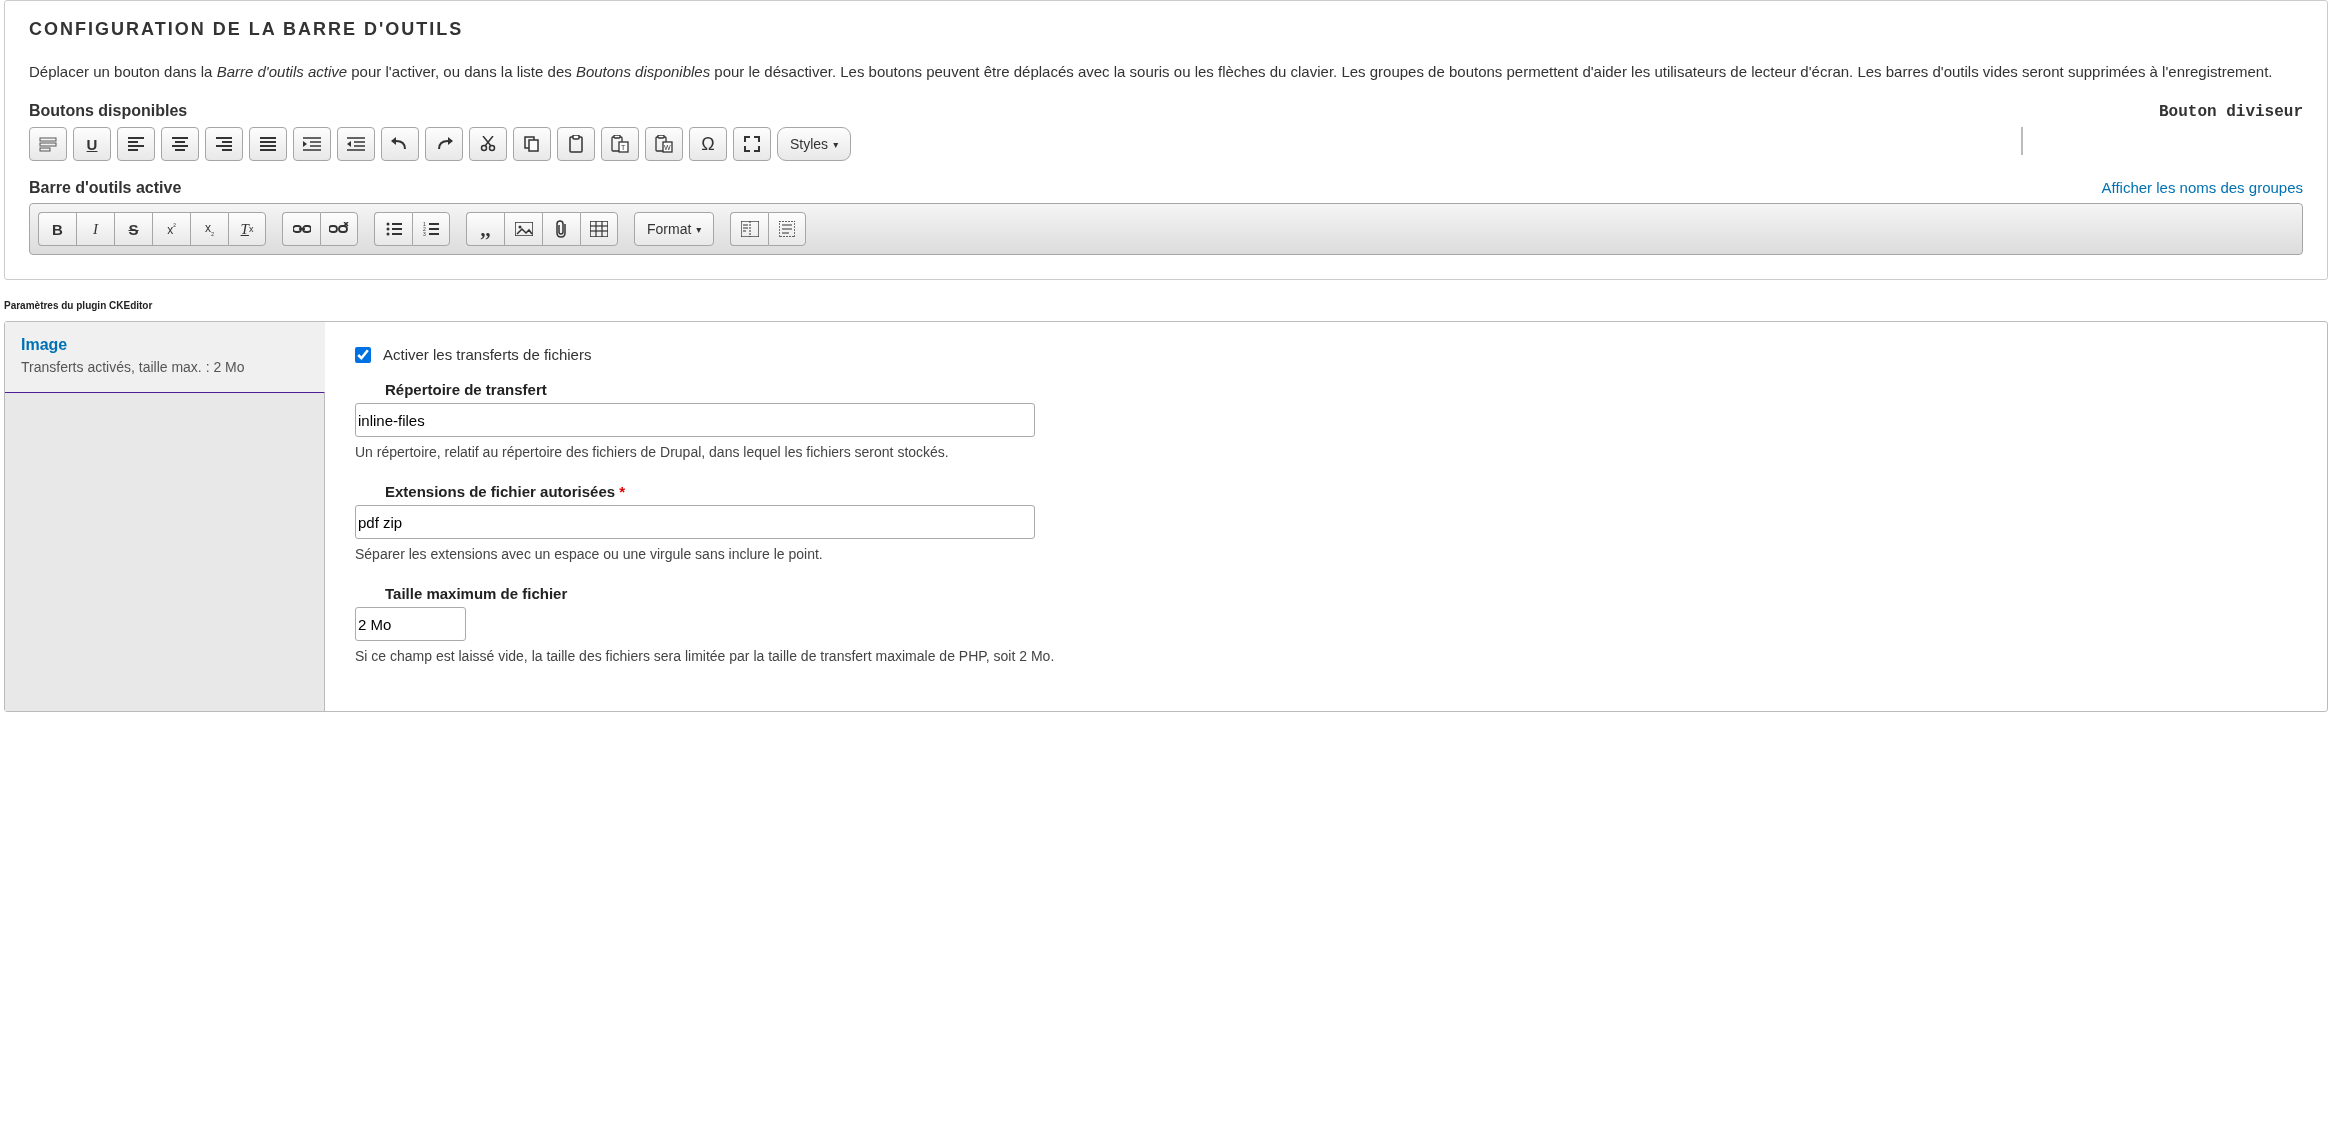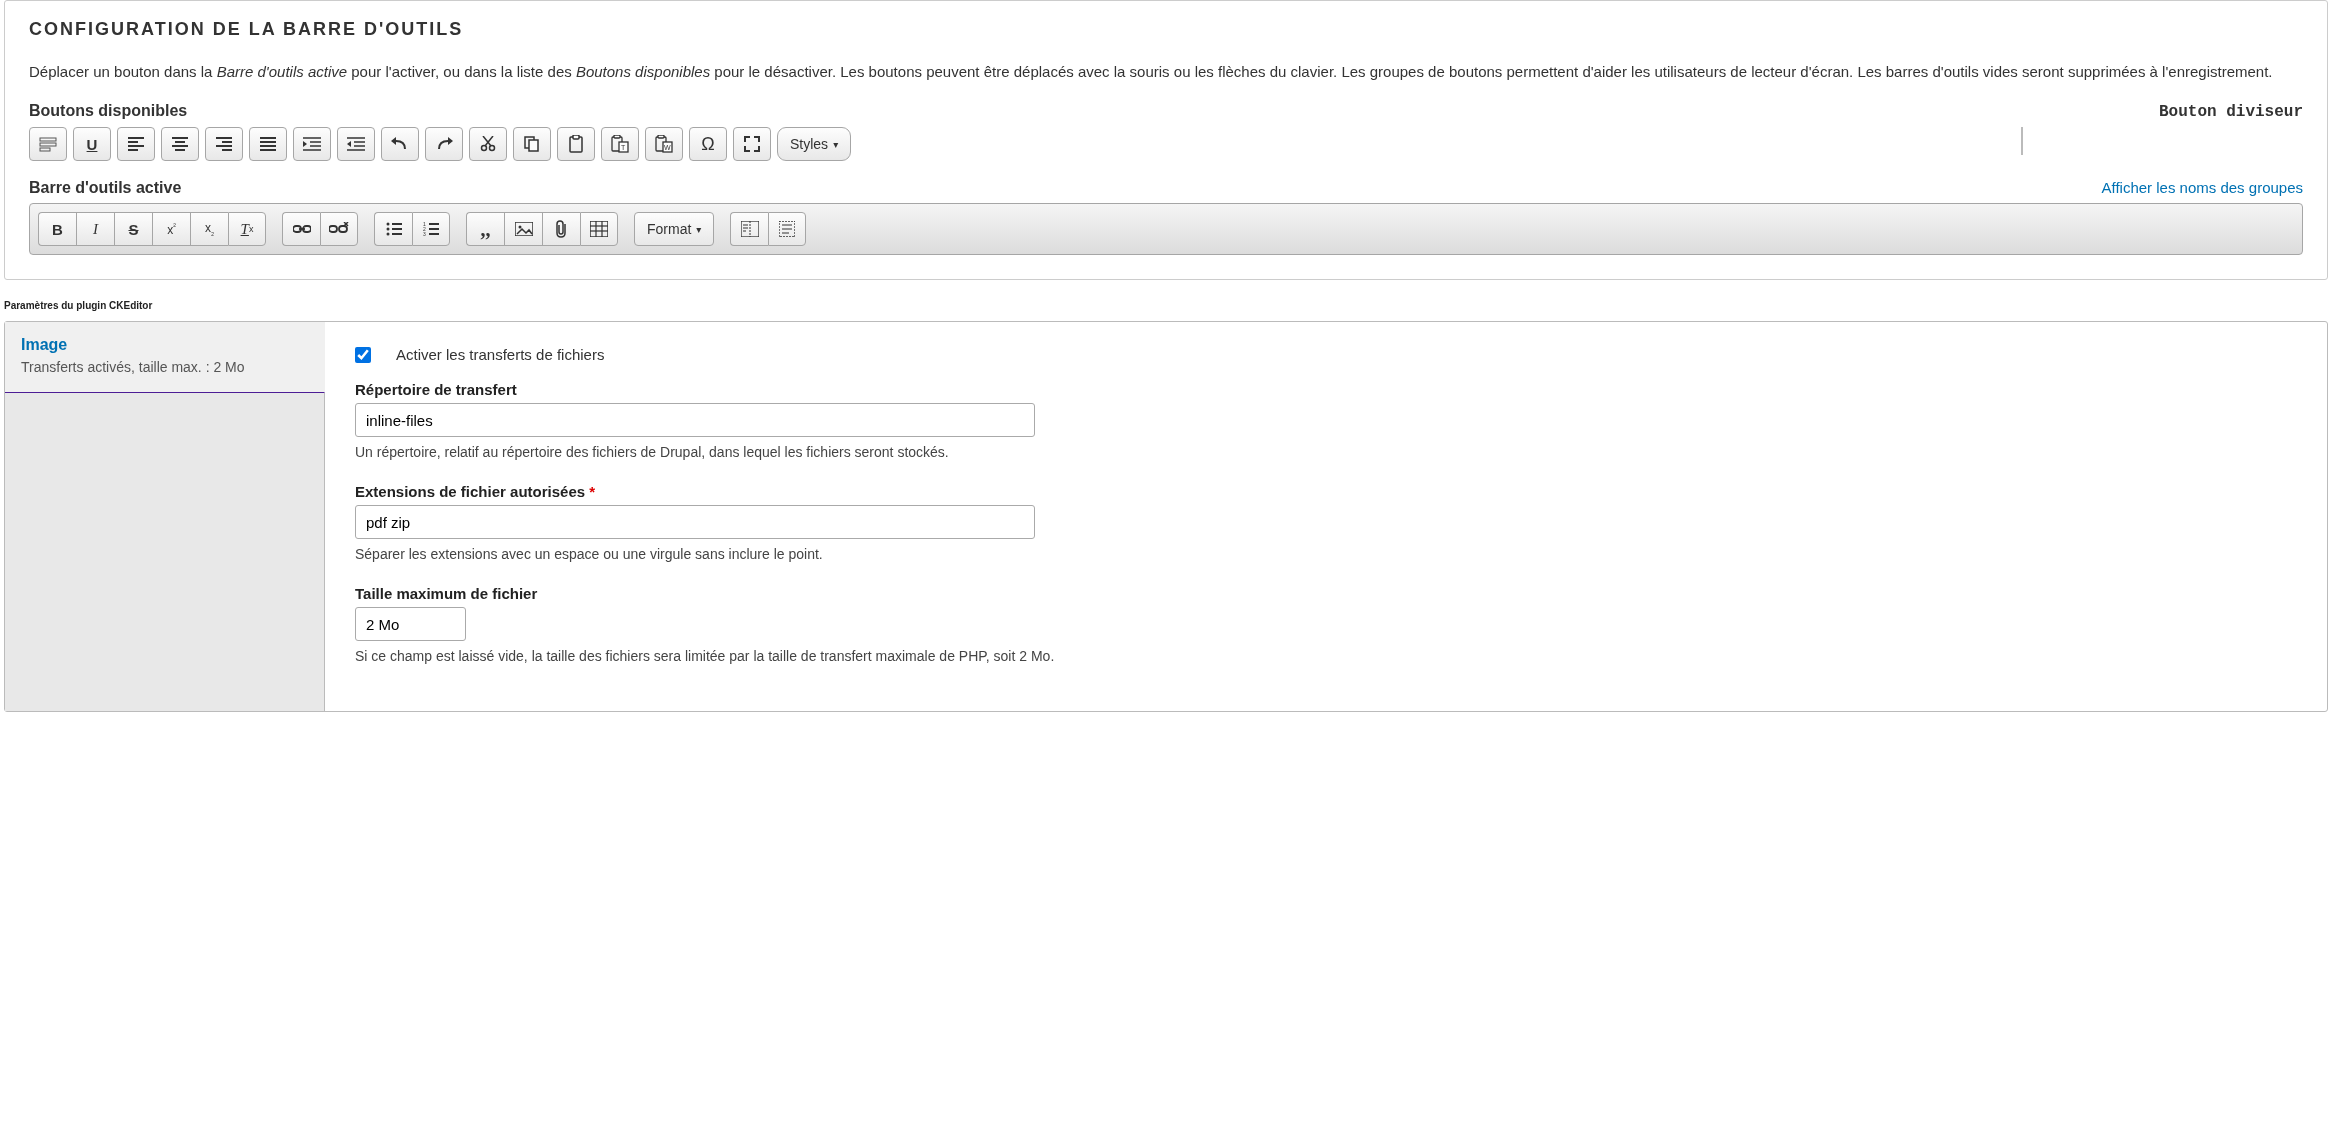--- a/index.html
+++ b/index.html
@@ -43,29 +43,29 @@
 .plugin-panel { display: flex; border: 1px solid #bbb; border-radius: 3px; margin: 0 4px; min-height: 380px; }
 .tab-list { width: 320px; flex-shrink: 0; background: #e8e8e8; }
 .tab-item { padding: 14px 16px; border-bottom: 1px solid #4c1d95; border-right: 1px solid #bbb; cursor: pointer; }
 .tab-item.active { background: #f0f0f0; border-right: 1px solid #f0f0f0; }
 .tab-item .tab-title { font-size: 16px; font-weight: bold; color: #222; margin-bottom: 4px; }
 .tab-item.active .tab-title { color: #0071b3; }
 .tab-item .tab-desc { font-size: 14px; color: #555; line-height: 1.4; }
 .tab-filler { border-right: 1px solid #bbb; flex:1; height: 100%; }
 
 .tab-content { flex: 1; padding: 24px 30px; }
-.checkbox-row { display: flex; align-items: center; gap: 25px; margin-bottom: 18px; font-size: 15px; }
+.checkbox-row { display: flex; align-items: center; gap: 12px; margin-bottom: 18px; font-size: 15px; }
 .checkbox-row input[type=checkbox] { width: 16px; height: 16px; accent-color: #0071e3; }
 
 .form-group { margin-bottom: 20px; }
-.form-label { font-size: 15px; font-weight: bold; color: #222; margin-bottom: 5px; display: block; }
+.form-label { font-size: 15px; font-weight: bold; color: #222; margin-bottom: 5px; display: block; margin-left: 30px; }
 .form-label .req { color: #d00; }
 .form-input {
   width: 680px; max-width: 100%; height: 34px; border: 1px solid #aaa; border-radius: 3px;
-  padding: 0 10px; font-size: 15px; font-family: inherit;
+  padding: 0 2px; font-size: 15px; font-family: inherit;
 }
 .form-input.small { width: 111px; }
 .form-help { font-size: 14px; color: #444; margin-top: 5px; line-height: 1.5; }
 
 svg { display: block; }
 </style>
 </head>
 <body>
 
 <div class="fieldset-outer">

